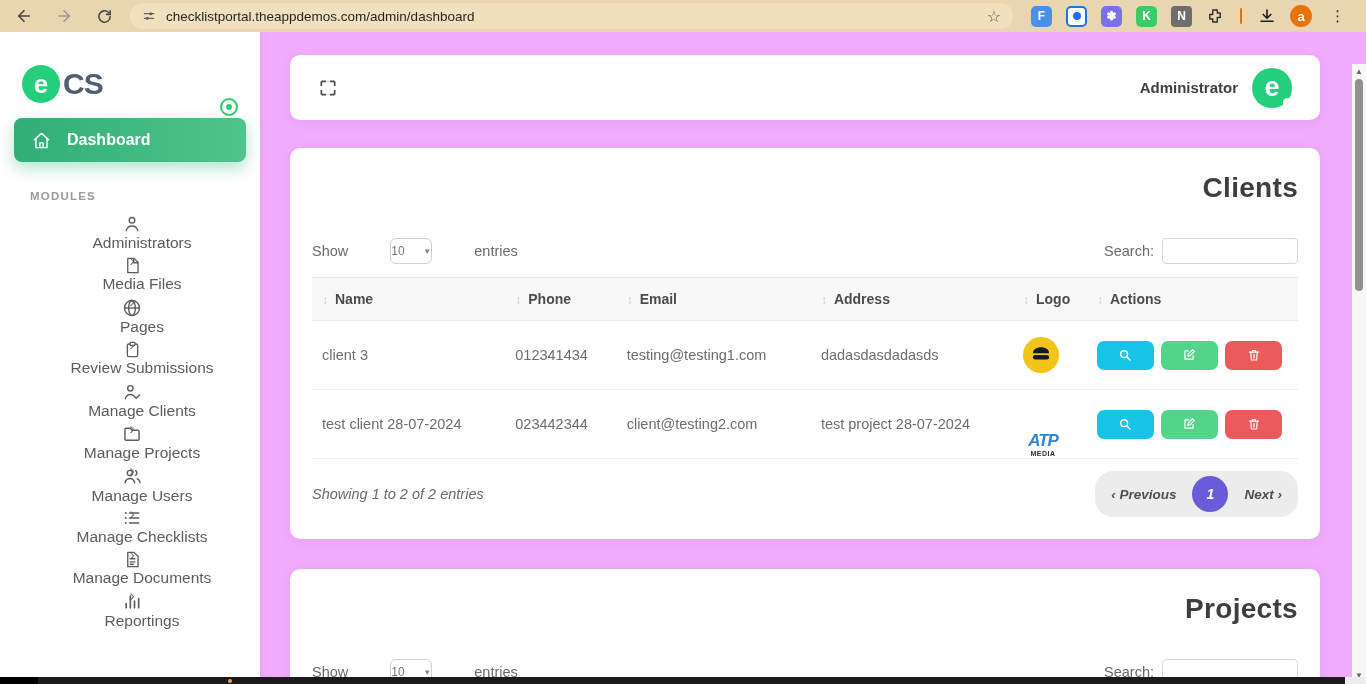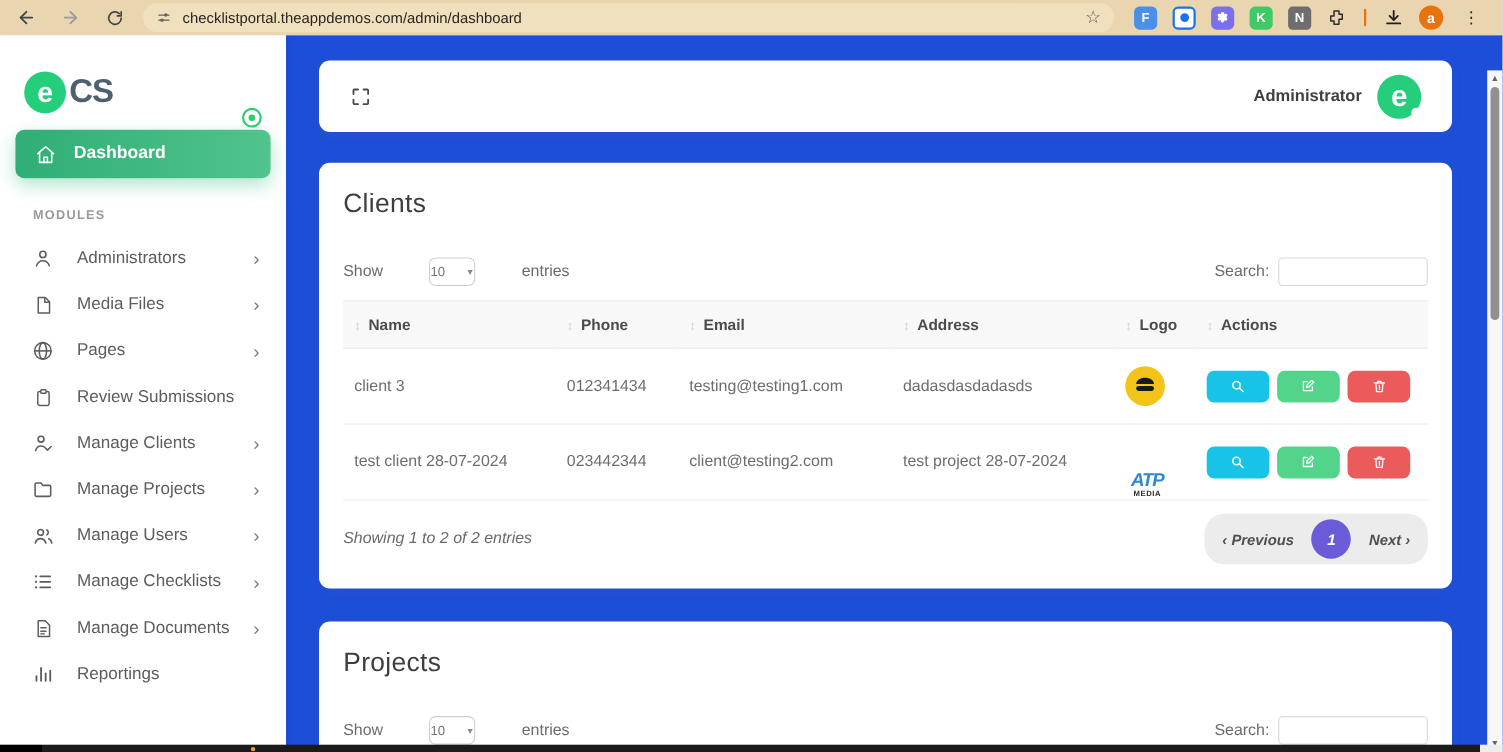--- a/index.html
+++ b/index.html
@@ -33,36 +33,36 @@
   
   .sidebar { width:260px; background:#fff; position:relative; z-index:2; box-shadow:2px 0 8px rgba(0,0,0,.04); flex:none; }
   .logo-row { height:78px; padding:26px 22px 0; display:flex; align-items:center; }
   .brand-mark { width:38px; height:38px; border-radius:50%; background:#24ce7b; color:#fff; display:flex; align-items:center; justify-content:center; font-weight:800; font-size:26px; position:relative; flex:none; }
   .brand-rest { font-size:30px; font-weight:800; color:#4e5f70; letter-spacing:-1px; margin-left:3px; }
   .side-toggle { position:absolute; top:66px; right:22px; width:18px; height:18px; border:2px solid #2ecc71; border-radius:50%; display:flex; align-items:center; justify-content:center; cursor:pointer; }
   .side-toggle i { width:6px; height:6px; background:#2ecc71; border-radius:50%; display:block; }
   .active-item { margin:8px 14px 0; height:44px; border-radius:8px; background:linear-gradient(90deg,#2fae76,#50c48c); box-shadow:0 6px 16px rgba(46,184,122,.38); display:flex; align-items:center; padding:0 18px; color:#fff; cursor:pointer; }
   .active-item .lbl { font-size:16px; font-weight:600; margin-left:16px; }
   .section-label { margin:28px 0 12px 30px; font-size:11.5px; letter-spacing:1.2px; color:#9a9a9a; font-weight:700; }
-  .menu-item { height:42px; display:flex; align-items:center; padding:0 24px 0 28px; color:#5c5c5c; cursor:pointer; }
+  .menu-item { height:42px; display:flex; align-items:center; padding:0 24px 0 28px; color:#5c5c5c; cursor:pointer;flex-direction:column; }
   .menu-item .mi-icon { width:22px; display:flex; justify-content:center; color:#5d5d5d; flex:none; }
   .menu-item .mi-label { font-size:15.5px; margin-left:20px; flex:1; white-space:nowrap; }
   .menu-item .chev { color:#7c7c7c; font-size:17px; line-height:1; }
 
   
-  .main { flex:1; background:#1d4ed8; overflow:hidden; position:relative; }
+  .main { flex:1; background:#f0abfc; overflow:hidden; position:relative; }
   .card { background:#fff; border-radius:10px; box-shadow:0 2px 10px rgba(120,120,120,.10); }
   .header-card { height:65px; margin:23px 46px 28px 30px; display:flex; align-items:center; padding:0 28px; }
   .fullscreen-btn { display:flex; cursor:pointer; color:#4a4a4a; }
   .admin-label { margin-left:auto; font-size:15px; font-weight:600; color:#3f3f3f; cursor:pointer; }
   .header-brand { width:40px; height:40px; font-size:27px; margin-left:14px; cursor:pointer; }
   .header-brand::after { content:""; position:absolute; width:9px; height:9px; background:#fff; border-radius:50%; right:0px; bottom:1px; }
 
   .content-card { margin:0 46px 30px 30px; padding:22px; }
-  .card-title { font-size:24px; color:#3e3e3e; font-weight:400; letter-spacing:.3px; margin:2px 0 34px; }
+  .card-title { font-size:28px; color:#3e3e3e; font-weight:700; letter-spacing:.3px; margin:2px 0 34px;text-align:right; }
   .controls-row { display:flex; align-items:center; justify-content:space-between; margin-bottom:13px; }
   .show-wrap { display:flex; align-items:center; font-size:14.5px; color:#6b6b6b;gap:34px; }
   .len-select { width:42px; height:26px; border:1px solid #cfcfcf; border-radius:6px; display:flex; align-items:center; justify-content:space-between; gap:4px; margin:0 8px; font-size:12px; color:#777; cursor:pointer; }
   .len-select .dn { font-size:8px; color:#888; }
   .search-wrap { display:flex; align-items:center; font-size:14.5px; color:#6b6b6b; }
   .search-input { width:136px; height:26px; border:1px solid #d9d9d9; border-radius:4px; margin-left:8px; outline:none; padding:0 8px; font-size:13px; color:#444; background:#fff; }
 
   table.data { width:100%; border-collapse:collapse; table-layout:fixed; }
   thead th { background:#f8f8f8; border-top:1px solid #e9e9e9; border-bottom:1px solid #e9e9e9; padding:13px 10px; font-size:14px; font-weight:700; color:#4b4b4b; text-align:left; cursor:pointer; }
   thead th .sort { color:#cfcfcf; font-size:12px; margin-right:7px; font-weight:400; }

